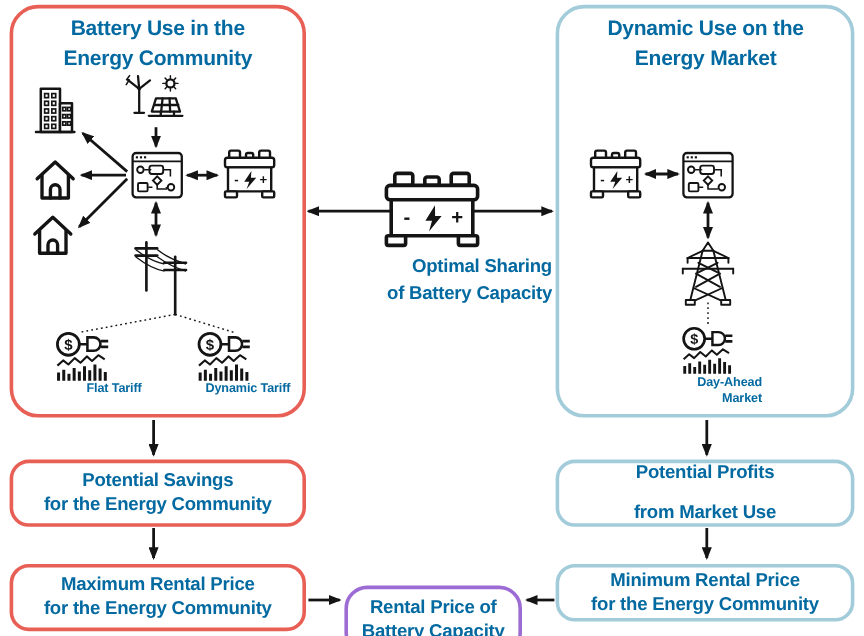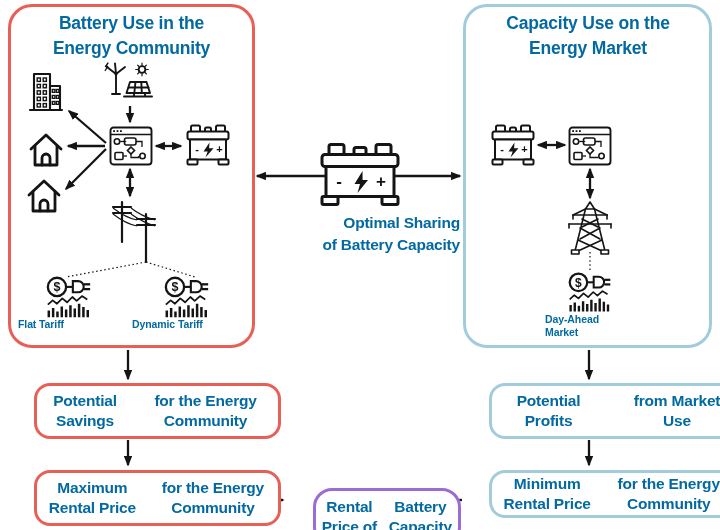--- a/index.html
+++ b/index.html
@@ -2,46 +2,46 @@
 <html><head>
 <meta charset="utf-8">
 <style>
   html,body{margin:0;padding:0;background:#fff;}
   .canvas{position:relative;width:720px;height:530px;background:#ffffff;overflow:hidden;
           font-family:"Liberation Sans",sans-serif;color:#0369a1;padding-left:28px;}
   .panel{position:absolute;background:#fff;border:3px solid;border-radius:24px;box-sizing:border-box;}
   .panel.red{border-color:#e85f55;}
   .panel.blue{border-color:#a3ccdb;}
   .obox{position:absolute;background:#fff;border:3px solid;border-radius:16px;box-sizing:border-box;
-        display:flex;flex-direction:row;align-items:center;justify-content:center;
-        font-weight:bold;font-size:15.5px;line-height:1.32;text-align:center;letter-spacing:-0.2px;margin-left:26px;}
+        display:flex;flex-direction:column;align-items:center;justify-content:center;
+        font-weight:bold;font-size:15.5px;line-height:1.32;text-align:center;letter-spacing:-0.2px;}
   .obox.red{border-color:#e85f55;}
   .obox.blue{border-color:#a3ccdb;}
   .obox.purple{border-color:#9c6bd4;border-radius:19px;}
   .ptitle{position:absolute;text-align:center;font-weight:bold;font-size:17.5px;line-height:1.45;letter-spacing:-0.2px;}
   .caption{position:absolute;text-align:center;font-weight:bold;font-size:15.5px;line-height:1.4;letter-spacing:-0.2px;}
-  .minilabel{position:absolute;text-align:left;font-weight:bold;font-size:10.5px;line-height:1.25;letter-spacing:-0.1px;}
+  .minilabel{position:absolute;text-align:right;font-weight:bold;font-size:10.5px;line-height:1.25;letter-spacing:-0.1px;}
   .icon{position:absolute;}
   svg{display:block;}
   .connectors{position:absolute;left:0;top:0;pointer-events:none;}
 </style>
 </head>
 <body>
 
 <div class="canvas">
 
   <div class="panel red" style="left:8px;top:4px;width:247px;height:344px;"></div>
   <div class="panel blue" style="left:463px;top:4px;width:249px;height:344px;"></div>
 
   <div class="ptitle" style="left:16px;top:11px;width:231px;">
     <div>Battery Use in the</div>
     <div>Energy Community</div>
   </div>
   <div class="ptitle" style="left:473px;top:11px;width:230px;">
-    <div>Capacity Use on the</div>
+    <div>Dynamic Use on the</div>
     <div>Energy Market</div>
   </div>
 
   <svg class="connectors" width="720" height="530">
     <defs>
       <marker id="ah" viewBox="0 0 10 8" refX="8.5" refY="4" markerWidth="10.5" markerHeight="8.5" orient="auto-start-reverse" markerUnits="userSpaceOnUse">
         <path d="M0 0 L10 4 L0 8 Z" fill="#141414"></path>
       </marker>
     </defs>
     <g stroke="#141414" stroke-width="2.3" fill="none">

